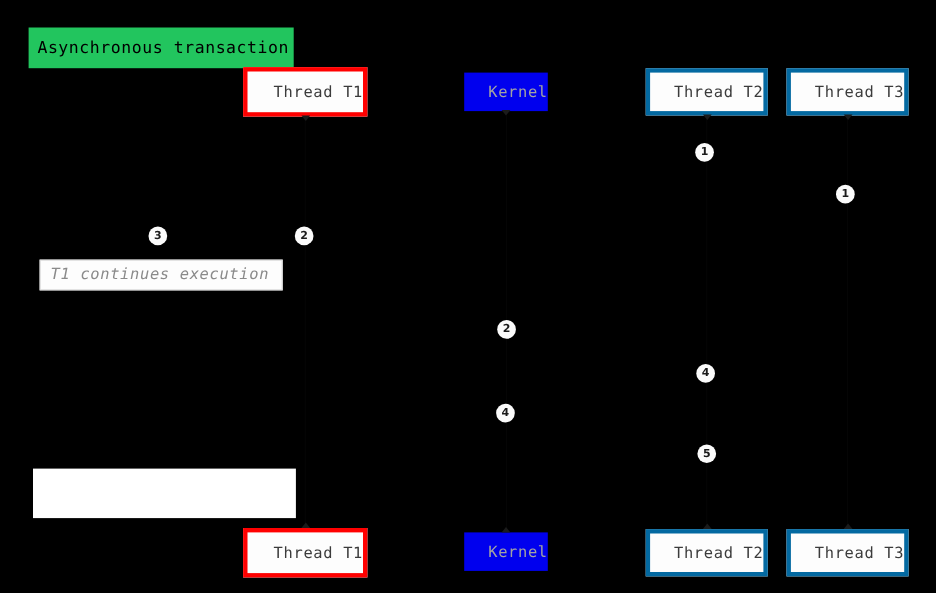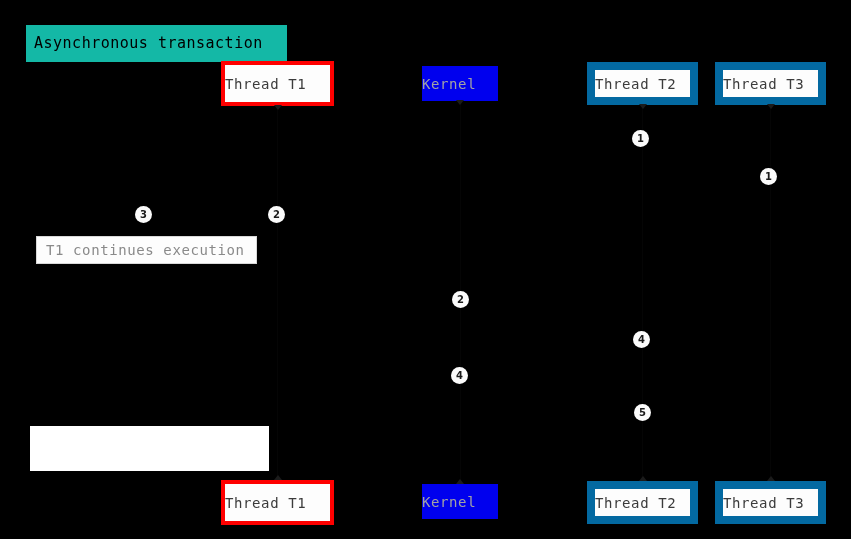--- a/index.html
+++ b/index.html
@@ -12,51 +12,51 @@
     width: 851px;
     height: 539px;
     background: #000000;
     overflow: hidden;
     font-family: "DejaVu Sans Mono", "Liberation Mono", monospace;
   }
 
   
   .title-box {
     position: absolute;
-    background: #14b8a6;
+    background: #22c55e;
     color: #000000;
     font-family: "DejaVu Sans Mono", "Liberation Mono", monospace;
     font-size: 15px;
     line-height: 1;
     letter-spacing: 0.5px;
-    padding: 5px 24px 6px 8px;
+    padding: 5px 4px 6px 8px;
     white-space: nowrap;
     text-align: center;
   }
 
   
   .participant {
     position: absolute;
     box-sizing: border-box;
     display: flex;
     align-items: center;
-    justify-content: flex-start;
+    justify-content: flex-end;
     white-space: nowrap;
     font-family: "DejaVu Sans Mono", "Liberation Mono", monospace;
     font-size: 14px;
     letter-spacing: 0.6px;
   }
   .participant.outline-red {
     background: #fdfdfd;
     border: 4px solid #ff0000;
     color: #3b3b3b;
   }
   .participant.outline-blue {
     background: #fdfdfd;
-    border: 8px solid #0369a1;
+    border: 4px solid #0369a1;
     color: #3b3b3b;
   }
   .participant.solid-blue {
     background: #0000ee;
     border: none;
     color: #a3a3a3;
   }
 
   
   .note-box {
@@ -158,21 +158,21 @@
         <span>Thread T2</span>
       </div>
       <div class="nub" style="left: 638.5px; top: 476px; border-top: none; border-bottom: 5px solid rgb(27, 27, 27);"></div>
       <div class="participant outline-blue" style="left: 715px; top: 481px; width: 111px; height: 43px;">
         <span>Thread T3</span>
       </div>
       <div class="nub" style="left: 766.5px; top: 476px; border-top: none; border-bottom: 5px solid rgb(27, 27, 27);"></div>
     </div>
 
   <div id="notes-layer">
-      <div class="note-box" style="left: 36px; top: 236px; width: 221px; height: 28px;">
+      <div class="note-box" style="left: 36px; top: 236px; width: 221px; height: 28px; font-style: italic;">
         <span>T1 continues execution</span>
       </div>
       <div class="note-box blank" style="left: 30px; top: 426px; width: 239px; height: 45px;">
         <span></span>
       </div>
     </div>
 
   <div id="steps-layer">
       <div class="step-marker" style="left: 632px; top: 130px;">1</div>
       <div class="step-marker" style="left: 760px; top: 168px;">1</div>

